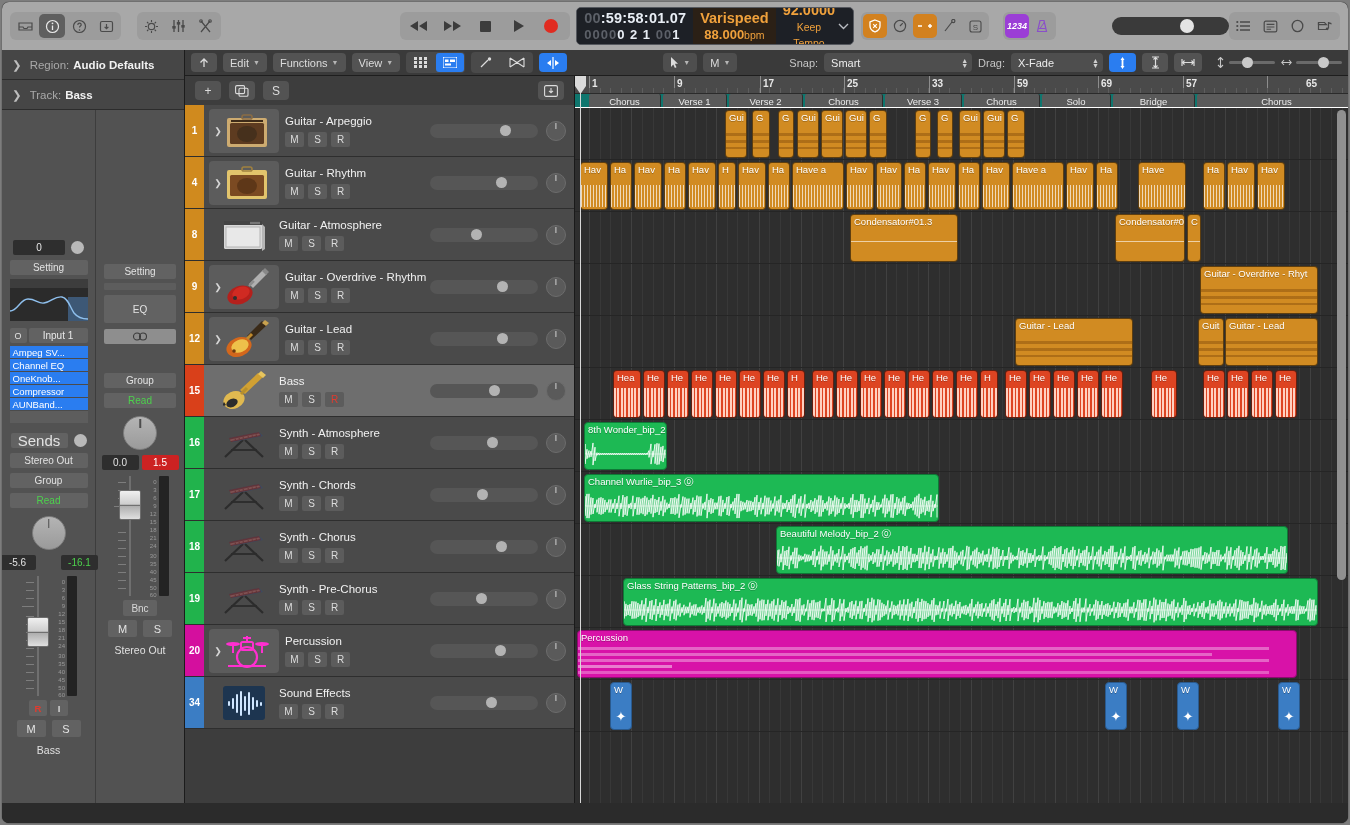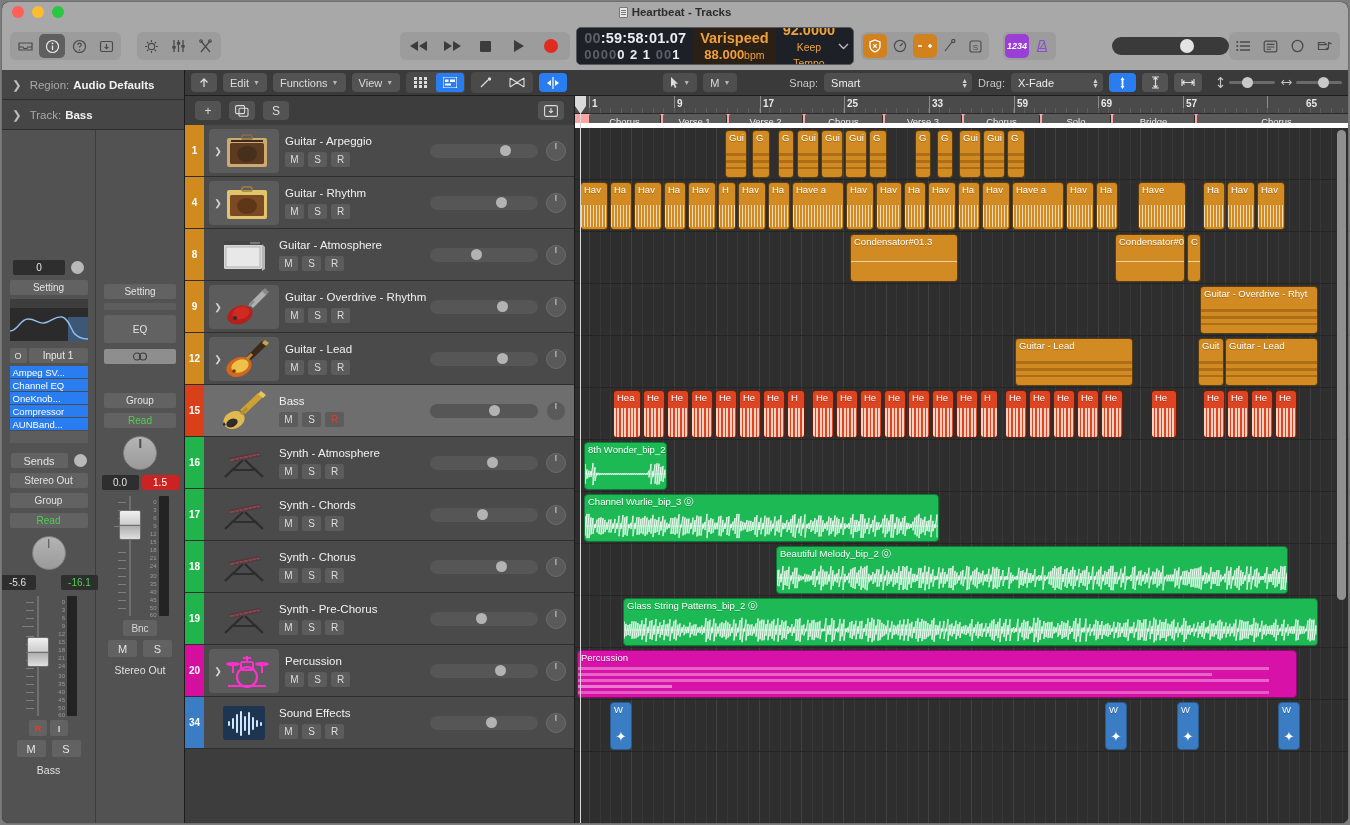--- a/index.html
+++ b/index.html
@@ -181,21 +181,21 @@
   .plug {
     height: 13px; background: #2a7df0; color: #fff; font-size: 9.5px;
     display: flex; align-items: center; padding-left: 3px;
     border-bottom: 1px solid #4b4b4b;
     overflow: hidden; white-space: nowrap;
   }
   .plug-empty { height: 12px; background: #5d5d5d; }
   .sends-row { display: flex; align-items: center; gap: 6px; margin-top: 10px; }
   .sends-btn {
     width: 57px; height: 15px; background: #626262; border-radius: 2px;
-    color: #e2e2e2; font-size: 11px; display: flex; align-items: center; justify-content: center;
+    color: #e2e2e2; font-size: 15px; display: flex; align-items: center; justify-content: center;
   }
   .cs-knob {
     width: 34px; height: 34px; border-radius: 50%;
     background: linear-gradient(#b4b4b4, #9a9a9a);
     border: 1px solid #7e7e7e; margin-top: 8px; position: relative;
   }
   .cs-knob::after {
     content: ''; position: absolute; left: 50%; top: 2px;
     width: 1.5px; height: 9px; background: #4d4d4d; transform: translateX(-50%);
   }
@@ -332,21 +332,21 @@
   .arrange { flex: 1; display: flex; flex-direction: column; min-width: 0; position: relative; background: #2e2e2e; }
   .ruler { height: 18px; background: #4a4a4a; position: relative; border-bottom: 1px solid #2b2b2b; overflow: hidden; }
   .ruler .bar-label {
     position: absolute; top: 2px; color: #e8e8e8; font-size: 10px; font-weight: bold; padding-left: 3px;
   }
   .ruler .tick { position: absolute; top: 0; width: 1px; height: 18px; background: #5e5e5e; }
   .ruler .tick.major { background: #8d8d8d; }
   .playhead-top {
     position: absolute; top: 0; left: 0; width: 11px; height: 18px; z-index: 5;
   }
-  .marker-track { height: 14px; background: #fca5a5; position: relative; overflow: hidden; border-bottom: 5px solid #ffffff; }
+  .marker-track { height: 14px; background: #0f766e; position: relative; overflow: hidden; border-bottom: 1px solid #ffffff; }
   .marker {
     position: absolute; top: 0; height: 14px; background: #5a5a5a;
     color: #ececec; font-size: 9.5px; display: flex; align-items: center; justify-content: center;
     border-right: 1px solid #2e2e2e;
     border-top-left-radius: 2px; border-top-right-radius: 2px;
     overflow: hidden; white-space: nowrap;
   }
   .lanes { flex: 1; position: relative; overflow: hidden; background: #2e2e2e; }
   .lane {
     position: absolute; left: 0; right: 0; height: 52px;
@@ -392,30 +392,20 @@
   .vscroll .thumb {
     position: absolute; left: 0; top: 0; width: 9px; height: 470px;
     background: #909090; border-radius: 5px;
   }
 </style>
 </head>
 <body>
 
 <div class="window">
 
-  <div class="titlebar">
-    <div class="traffic">
-      <div class="tl r"></div>
-      <div class="tl y"></div>
-      <div class="tl g"></div>
-    </div>
-    <div class="title-text">
-      <span class="title-doc-icon"></span><span>Heartbeat - Tracks</span>
-    </div>
-  </div>
 
   <div class="controlbar">
     <div class="btn-group">
       <div class="icon-btn">
         <svg width="15" height="13" viewBox="0 0 15 13">
             <path d="M1 3h13v7H1z" fill="none" stroke="currentColor" stroke-width="1.2" rx="1"></path>
             <path d="M1 7h4l1 1.5h3L10 7h4" fill="none" stroke="currentColor" stroke-width="1.2"></path>
           </svg>
       </div>
       <div class="icon-btn active">

